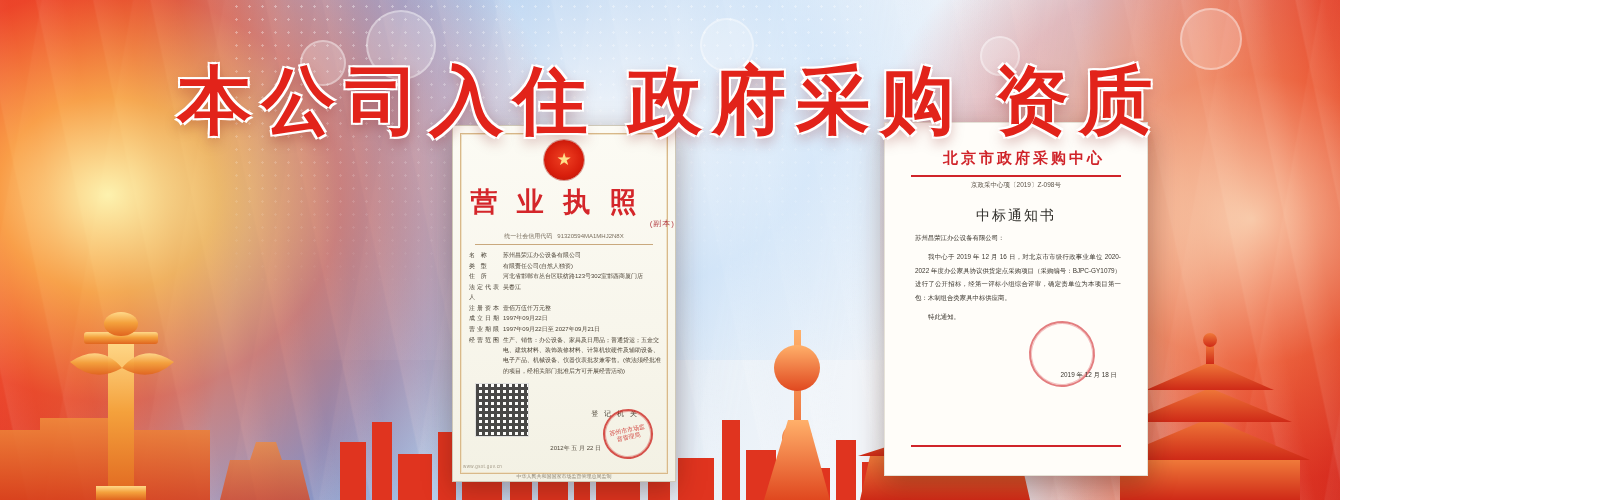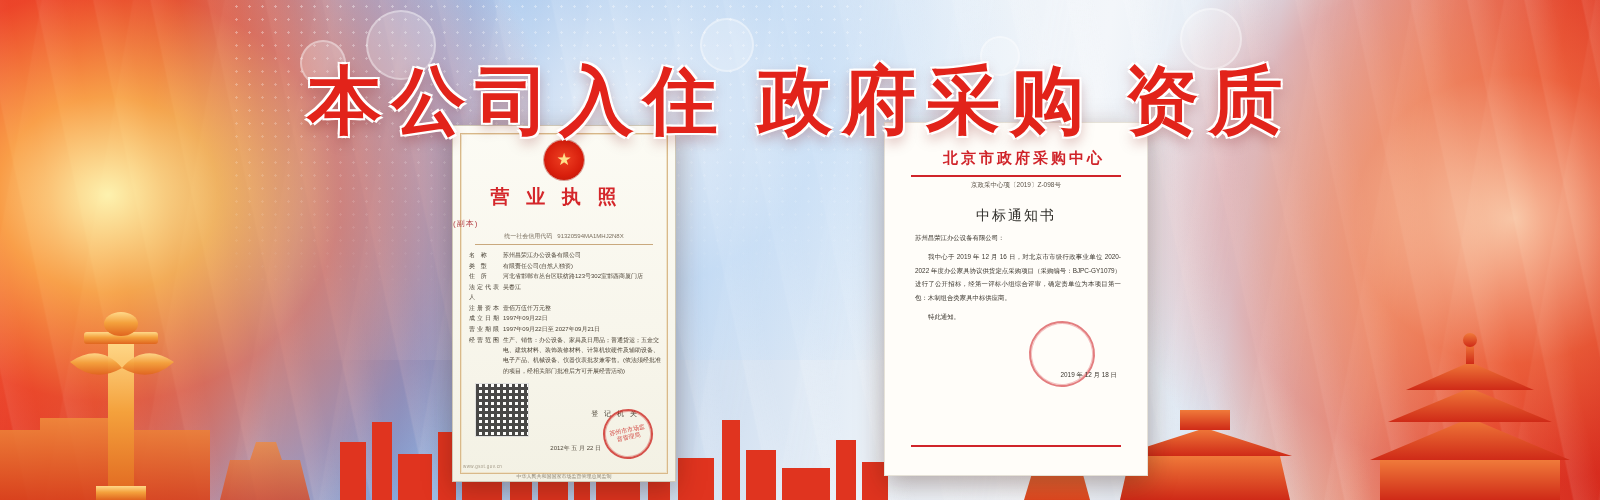--- a/index.html
+++ b/index.html
@@ -6,21 +6,21 @@
     margin: 0;
     padding: 0;
     background: #fff;
   }
   body {
     font-family: "Liberation Sans", sans-serif;
   }
 
   .banner {
     position: relative;
-    width: 1600px;
+    width: 1340px;
     height: 500px;
     overflow: hidden;
     background: linear-gradient(100deg,
       #e8372b 0%, #e53a2c 5%,
       #d9503a 10%,
       #9fb7dd 20%,
       #7fa6dd 28%,
       #aac6e8 36%,
       #cfdef0 46%,
       #eaf1f8 56%,
@@ -174,30 +174,30 @@
     left: 50%; top: 48%;
     transform: translate(-50%,-50%);
     color: #ffe08a;
     font-size: 17px;
     line-height: 1;
   }
   .lic-title {
     position: absolute;
     left: 0; right: 16px; top: 58px;
     text-align: center;
-    font-size: 19px;
+    font-size: 27px;
     letter-spacing: 5px;
     font-weight: bold;
     color: #d4262a;
     font-family: "DejaVu Sans", sans-serif;
   }
   .lic-sub {
     position: absolute;
     left: 0; right: 0; top: 92px;
-    text-align: left;
+    text-align: right;
     font-size: 8px;
     color: #b6444a;
     letter-spacing: 1px;
   }
   .lic-code {
     position: absolute;
     left: 0; right: 0; top: 106px;
     text-align: center;
     font-size: 6px;
     color: #7a6f5f;

